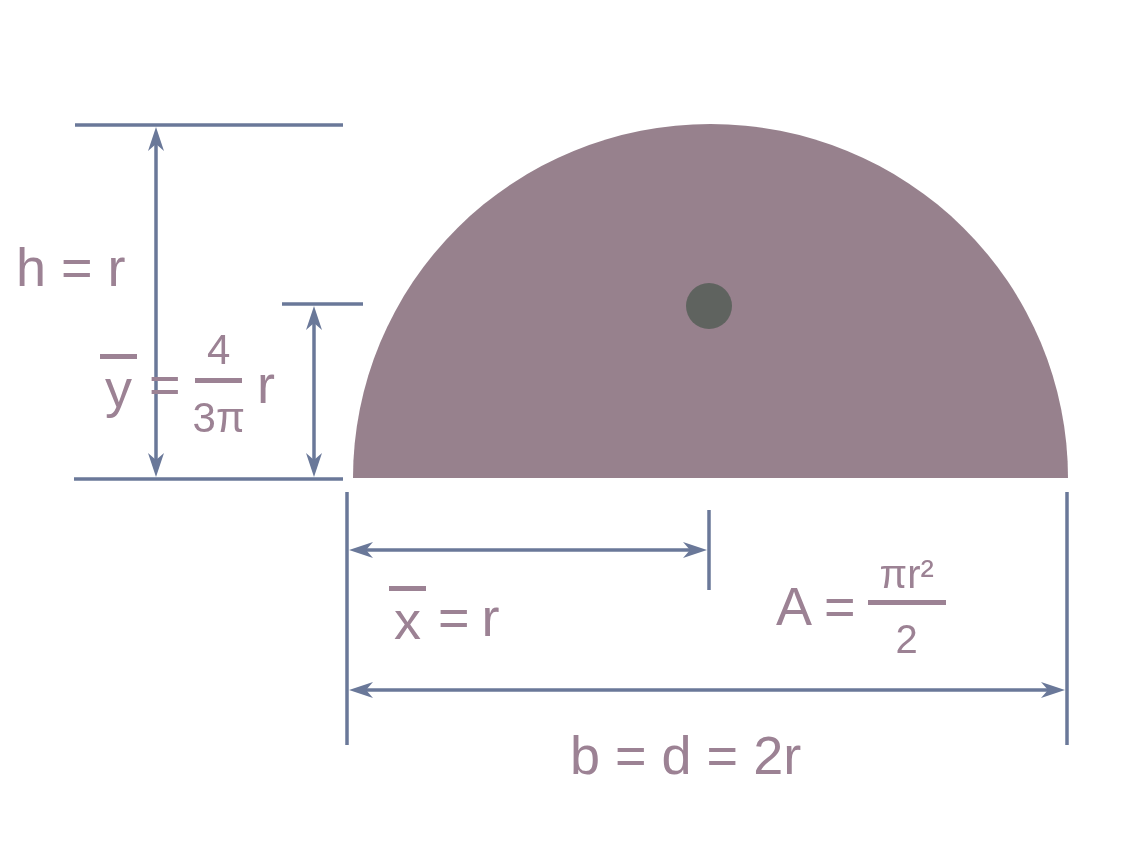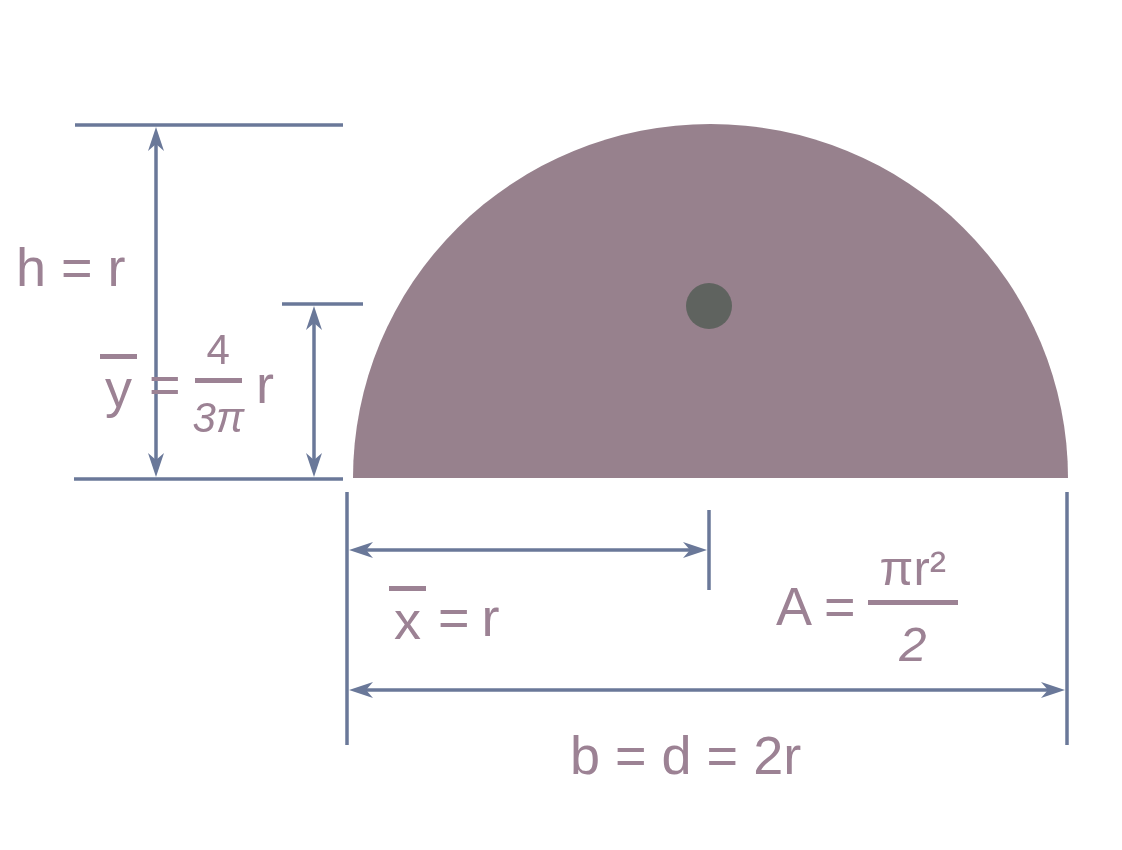--- a/index.html
+++ b/index.html
@@ -23,21 +23,21 @@
     color:var(--text);font-size:54px;line-height:1.15;
     white-space:pre;
   }
   .formula .part{display:inline-block;}
   .overlined{
     display:inline-block;border-top:5px solid var(--text);
     padding:2px 5px 0 5px;line-height:1;
   }
   .fraction{display:flex;flex-direction:column;align-items:center;font-size:42px;line-height:1.15;}
   .fraction .num{border-bottom:5px solid var(--text);padding:0 12px 3px 12px;}
-  .fraction .den{padding-top:11px;font-style:italic;}
+  .fraction .den{padding-top:11px;}
   .gap{width:12px;flex:none;}
 </style>
 </head>
 <body>
 
 <div class="stage">
 
   <svg class="layer" viewBox="0 0 1122 850">
 
     <path class="shape-fill" d="M 353 478 A 357.5 354 0 0 1 1068 478 Z"></path>
@@ -91,21 +91,21 @@
     <span class="part">=</span>
     <span class="gap"></span>
     <span class="part">r</span>
   </div>
 
   <div class="formula" style="left:776px;top:548px;height:116px;">
     <span class="part">A</span>
     <span class="gap"></span>
     <span class="part">=</span>
     <span class="gap"></span>
-    <span class="fraction" style="font-size:49px;">
+    <span class="fraction" style="font-size:40px;">
       <span class="num">πr²</span>
       <span class="den">2</span>
     </span>
   </div>
 
   <div class="formula" style="left:570px;top:724px;text-align:right;">
     <span class="part">b = d = 2r</span>
   </div>
 
 </div>

